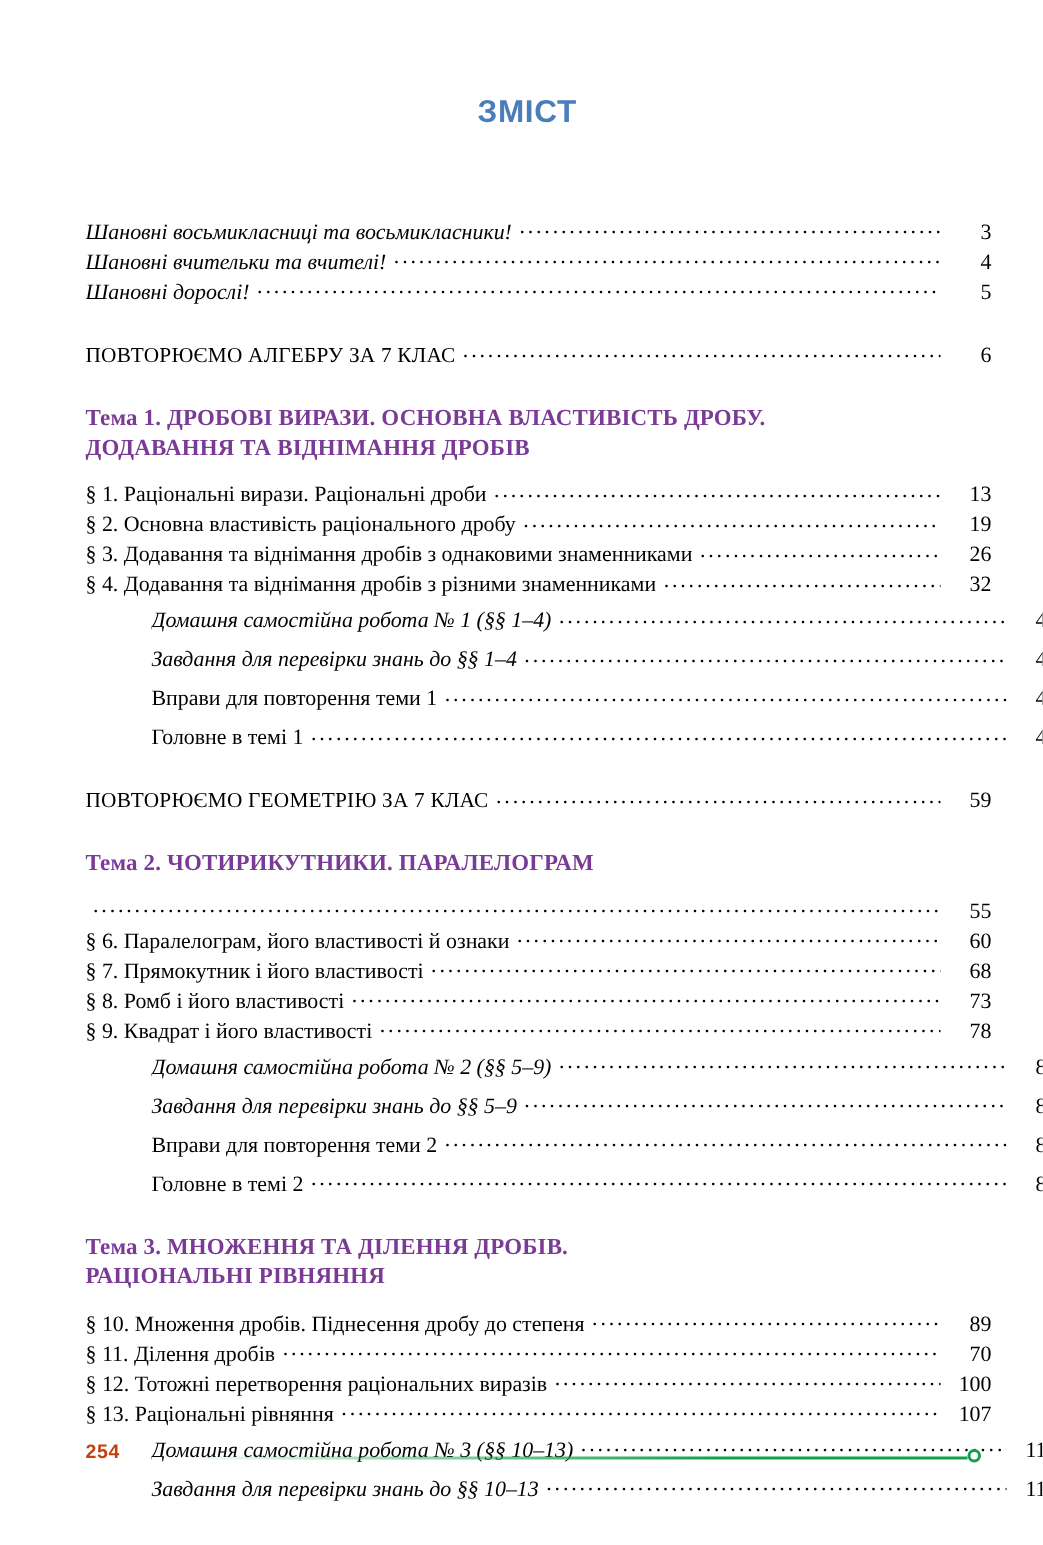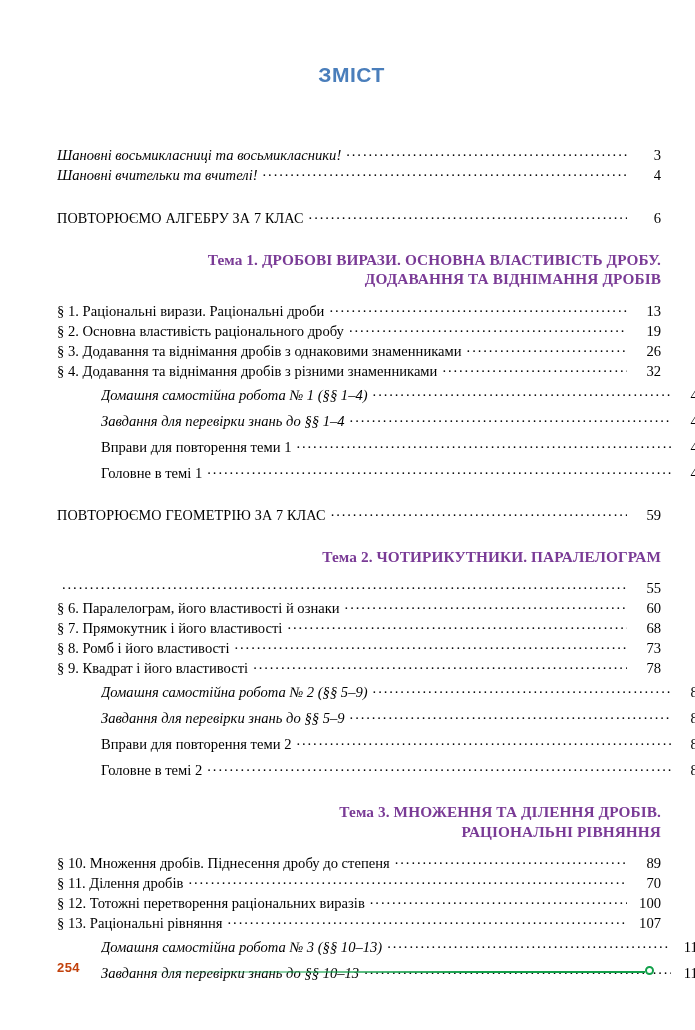--- a/index.html
+++ b/index.html
@@ -100,21 +100,21 @@
   
   .grp-intro .row { line-height: 19.8px; }
   .sp-top-22 { margin-top: 22px; }
   .sp-top-12 { margin-top: 12px; }
   .sp-top-9  { margin-top: 1px; }
   .sp-top-6  { margin-top: 6px; }
   .sp-top-4  { margin-top: 4px; }
 
   
   .theme {
-    text-align: right;
+    text-align: left;
     color: #7a3b96;
     font-weight: 700;
     font-size: 15.3px;
     line-height: 19.5px;
     letter-spacing: 0.1px;
   }
   .theme .ln { display: block; }
 
   
   .footer {
@@ -167,20 +167,25 @@
       <div class="row italic">
         <span class="label">Шановні восьмикласниці та восьмикласники!</span>
         <span class="leader"></span>
         <span class="pagenum">3</span>
       </div>
       <div class="row italic">
         <span class="label">Шановні вчительки та вчителі!</span>
         <span class="leader"></span>
         <span class="pagenum">4</span>
       </div>
+      <div class="row italic">
+        <span class="label">Шановні дорослі!</span>
+        <span class="leader"></span>
+        <span class="pagenum">5</span>
+      </div>
     </div>
 
     <div class="row caps sp-top-22">
       <span class="label">ПОВТОРЮЄМО АЛГЕБРУ ЗА 7 КЛАС</span>
       <span class="leader"></span>
       <span class="pagenum">6</span>
     </div>
 
     <div class="theme sp-top-22">
       <span class="ln">Тема 1. ДРОБОВІ ВИРАЗИ. ОСНОВНА ВЛАСТИВІСТЬ ДРОБУ.</span>

